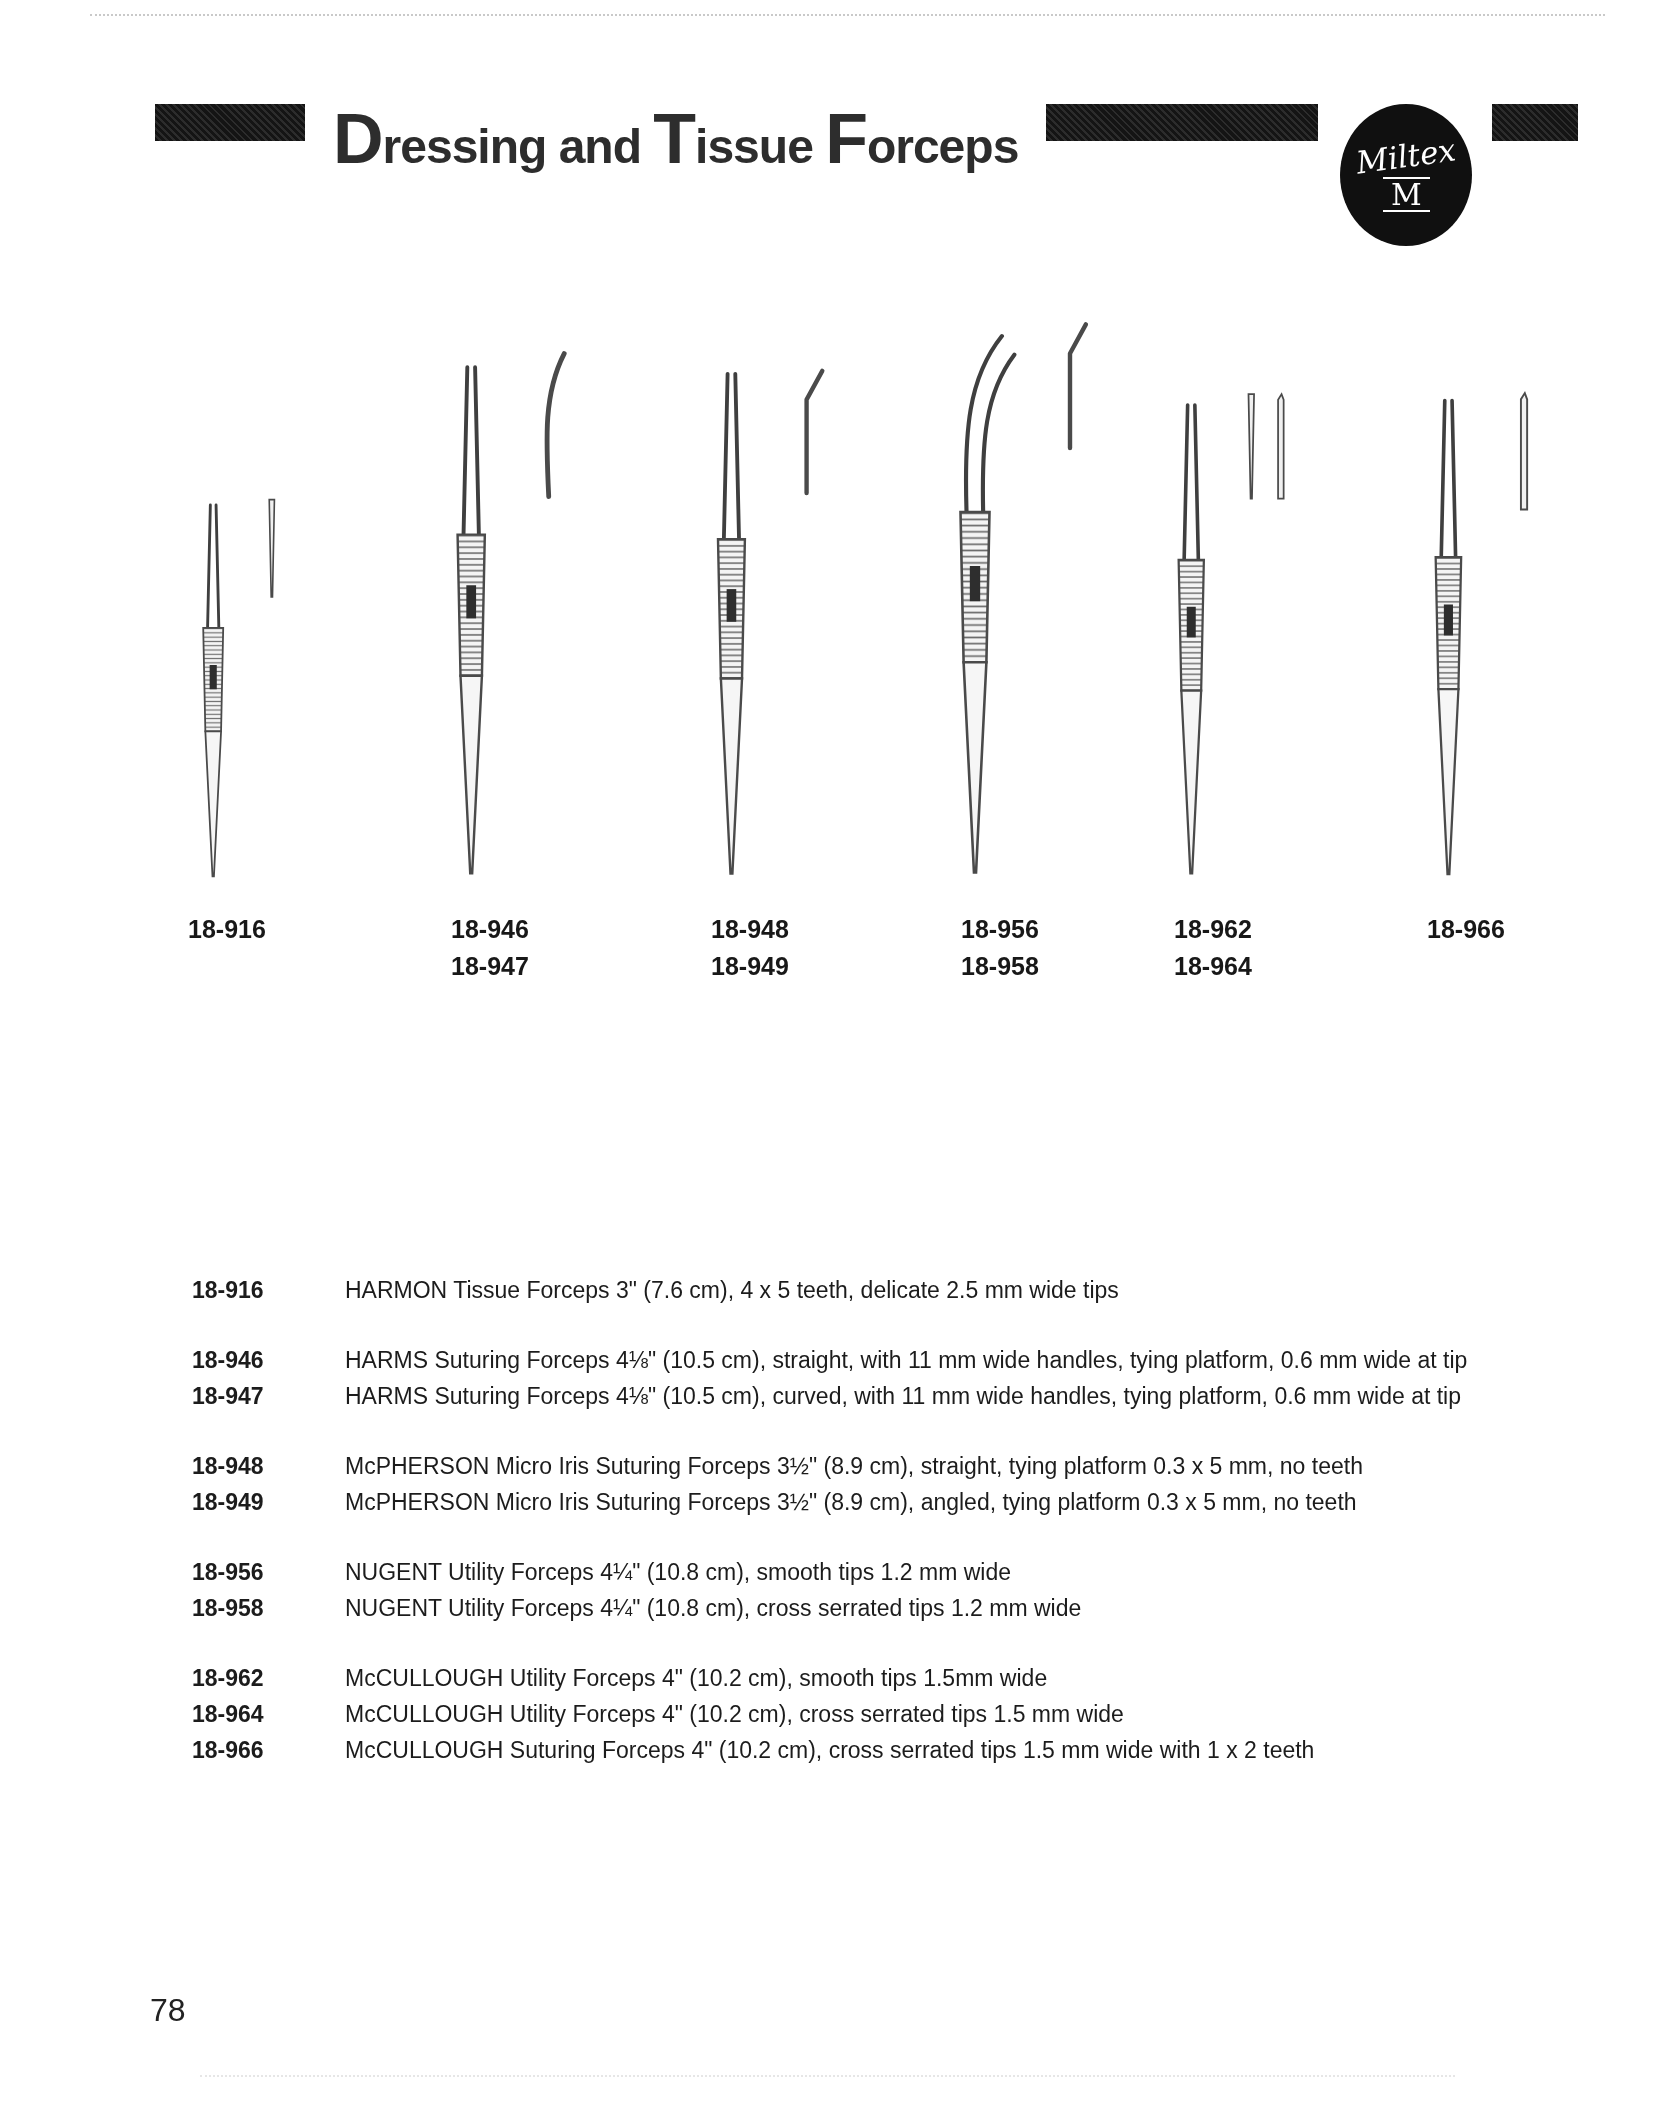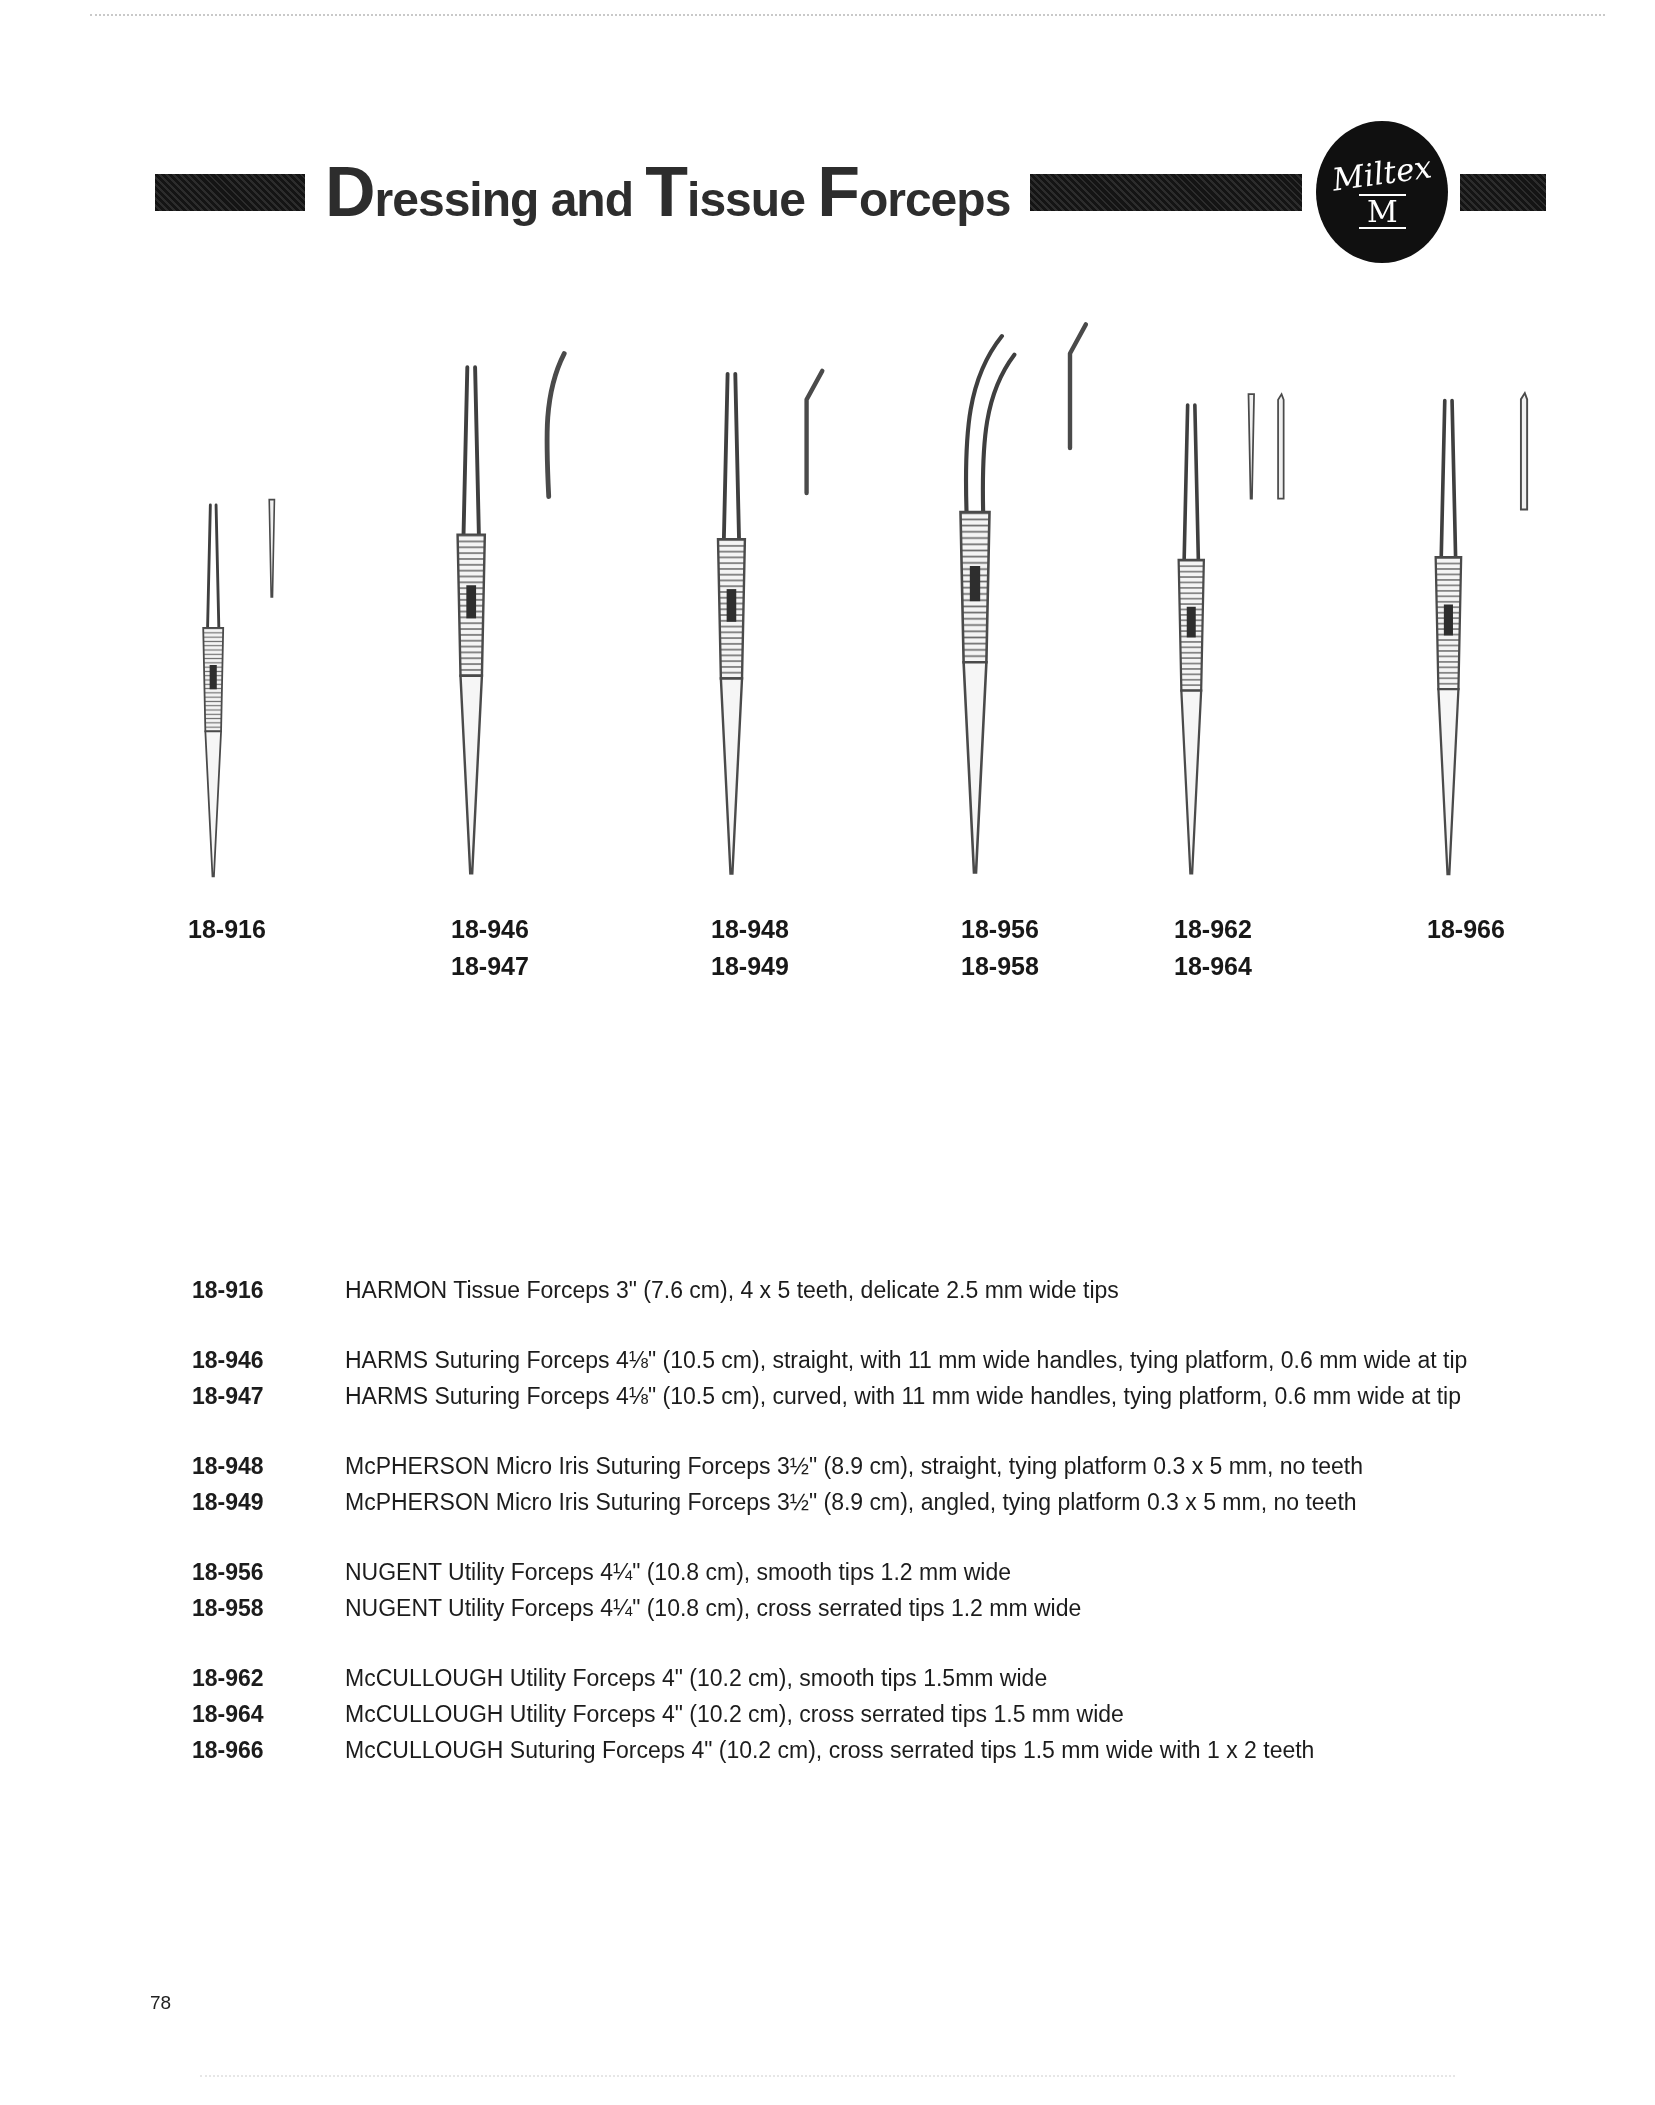--- a/index.html
+++ b/index.html
@@ -8,22 +8,22 @@
     background:#ffffff; color:#1c1c1c;
     font-family:"Liberation Sans", sans-serif;
     overflow:hidden;
   }
   .top-dots {
     position:absolute; top:14px; left:90px; right:50px;
     border-top:2px dotted #c9c9c9;
   }
   
   .header {
-    position:absolute; top:112px; left:155px; right:40px; height:160px;
-    display:flex; align-items:center;
+    position:absolute; top:104px; left:155px; right:40px; height:160px;
+    display:flex; gap:8px;
   }
   .bar {
     height:37px; background:#1d1d1d;
     background-image:repeating-linear-gradient(45deg,#141414 0 3px,#2c2c2c 3px 5px);
   }
   .bar-left { width:150px; }
   .bar-right { flex:0 0 272px; margin-right:14px; }
   .title {
     margin:0 20px; white-space:nowrap; font-weight:bold; color:#2d2d2d;
     letter-spacing:-1px; line-height:1;
@@ -49,21 +49,21 @@
   .figure { position:absolute; display:flex; flex-direction:column; align-items:center; }
   .figure svg.inst { display:block; }
   .fig-labels { margin-top:26px; font-weight:bold; font-size:25px; line-height:37px; text-align:center; color:#181818; }
   
   .specs { position:absolute; top:1272px; left:192px; right:60px; font-size:23px; }
   .spec-group { margin-bottom:34px; }
   .spec-row { display:flex; line-height:36px; }
   .spec-code { width:153px; font-weight:bold; flex:0 0 153px; }
   .spec-desc { flex:1; }
   
-  .page-number { position:absolute; left:150px; top:1992px; font-size:19px; color:#222; }
+  .page-number { position:absolute; left:150px; top:1992px; font-size:32px; color:#222; }
   .bottom-dots {
     position:absolute; bottom:28px; left:200px; right:200px;
     border-top:2px dotted #d7d7d7; opacity:.6;
   }
 </style>
 </head>
 <body>
 
 <svg width="0" height="0" style="position:absolute" aria-hidden="true">
   <defs>

